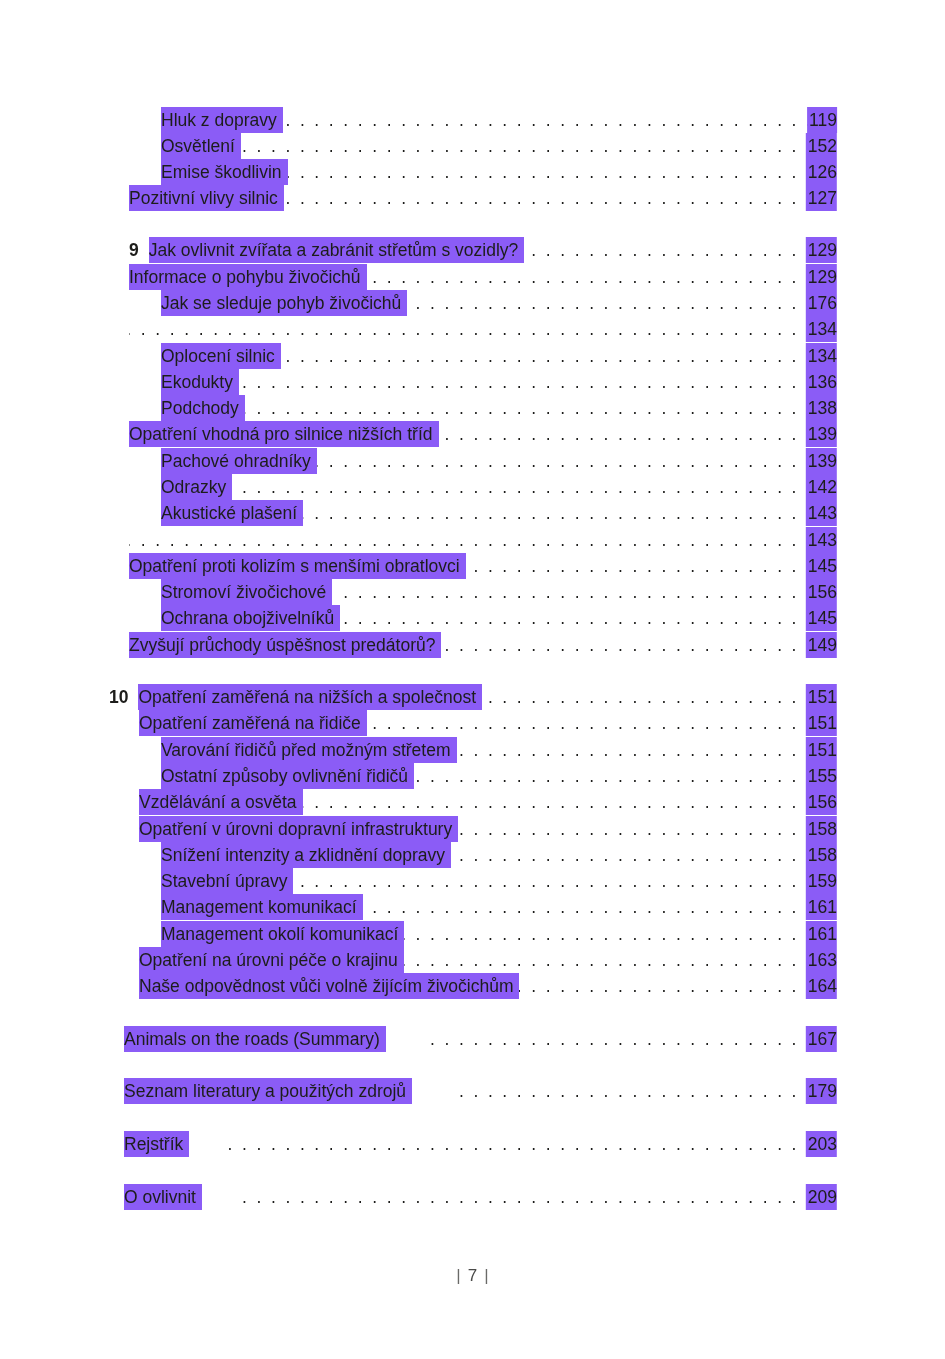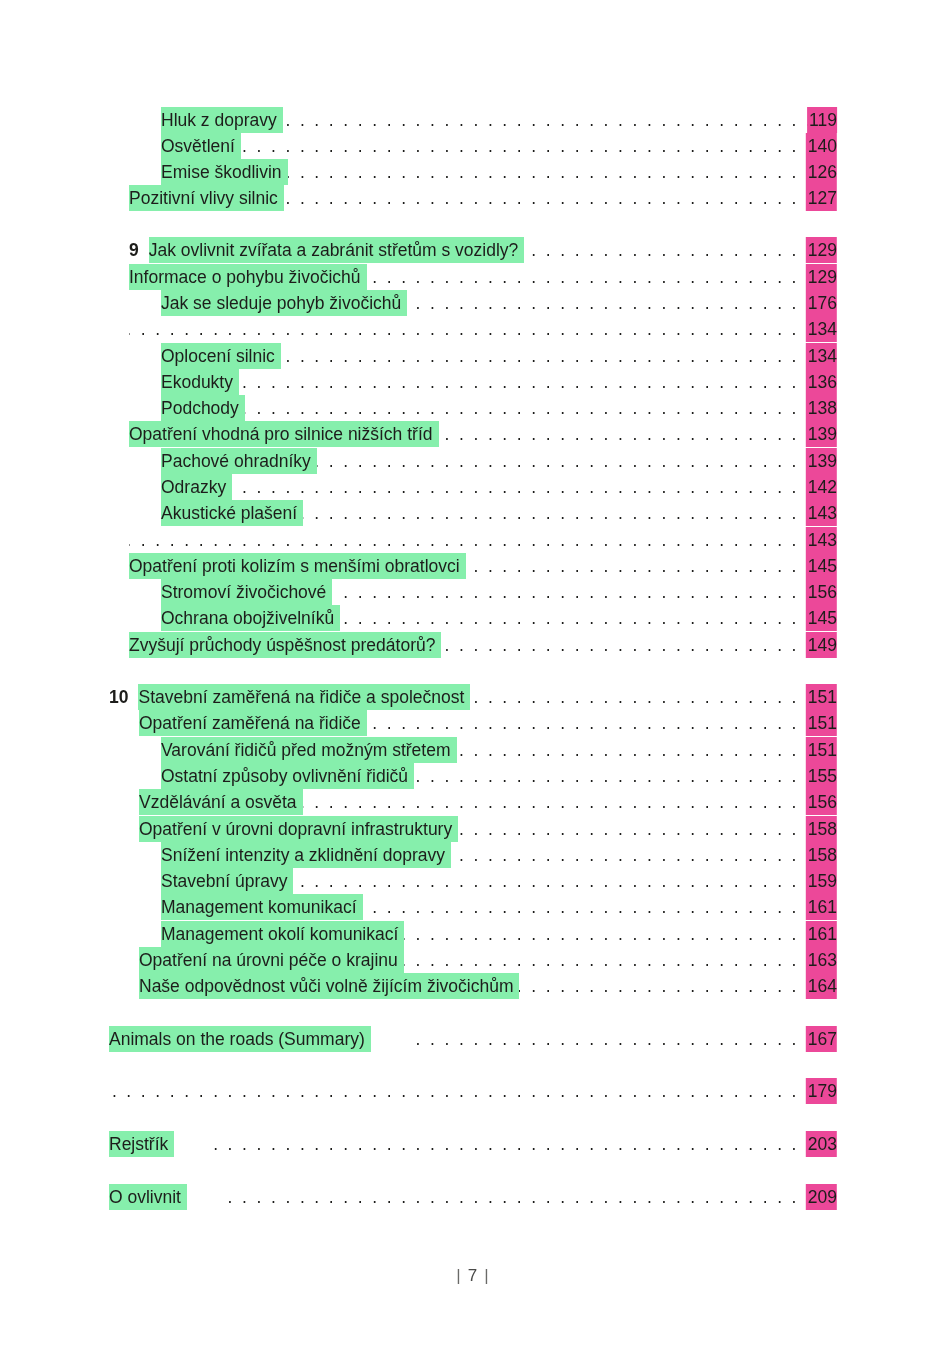--- a/index.html
+++ b/index.html
@@ -40,21 +40,21 @@
       overflow: hidden;
       white-space: nowrap;
     }
     .toc-row .num {
       display: inline-block;
       font-weight: bold;
       margin-right: 10px;
     }
     .toc-row .title {
       flex: 0 0 auto;
-      background: #86efac;
+      background: #8b5cf6;
       padding-right: 6px;
     }
     .toc-row .leader {
       flex: 1 1 auto;
       overflow: hidden;
       white-space: nowrap;
       color: #1d1d1b;
       letter-spacing: 9.6px;
       text-align: right;
       direction: rtl;
@@ -63,31 +63,31 @@
       position: absolute;
       top: 0;
       right: 108px;
       width: 0;
     }
     .toc-row .page span {
       position: absolute;
       left: 0;
       transform: translateX(-100%);
       white-space: nowrap;
-      background: #ec4899;
+      background: #8b5cf6;
       padding-left: 2px;
     }
     .toc-row.bold .title { font-weight: normal; }
 
     .lvl-chapter .label-wrap { left: 109px; }
     .lvl-chapter.ch9 .label-wrap { left: 129px; }
     .lvl-1 .label-wrap { left: 129px; }
     .lvl-1.ch10 .label-wrap { left: 139px; }
     .lvl-2 .label-wrap { left: 161px; }
-    .lvl-back .label-wrap { left: 109px; gap: 40px; }
+    .lvl-back .label-wrap { left: 124px; gap: 40px; }
 
     .page-footer {
       position: absolute;
       left: 0;
       right: 0;
       top: 1266px;
       text-align: center;
       font-size: 17px;
       color: #4a4a48;
       letter-spacing: 0;
@@ -109,21 +109,21 @@
       <div class="page">
         <span>119</span>
       </div>
     </div>
   <div class="toc-row lvl-2" style="top:133px">
       <div class="label-wrap">
         <span class="title">Osvětlení</span>
         <span class="leader">..............................................................................................</span>
       </div>
       <div class="page">
-        <span>140</span>
+        <span>152</span>
       </div>
     </div>
   <div class="toc-row lvl-2" style="top:159px">
       <div class="label-wrap">
         <span class="title">Emise škodlivin</span>
         <span class="leader">..............................................................................................</span>
       </div>
       <div class="page">
         <span>126</span>
       </div>
@@ -278,21 +278,21 @@
         <span class="leader">..............................................................................................</span>
       </div>
       <div class="page">
         <span>149</span>
       </div>
     </div>
 
   <div class="toc-row lvl-chapter bold" style="top:684px">
       <div class="label-wrap">
         <span class="num">10</span>
-        <span class="title">Stavební zaměřená na řidiče a společnost</span>
+        <span class="title">Opatření zaměřená na nižších a společnost</span>
         <span class="leader">..............................................................................................</span>
       </div>
       <div class="page">
         <span>151</span>
       </div>
     </div>
   <div class="toc-row lvl-1 ch10" style="top:710px">
       <div class="label-wrap">
         <span class="title">Opatření zaměřená na řidiče</span>
         <span class="leader">..............................................................................................</span>
@@ -396,20 +396,21 @@
       <div class="label-wrap">
         <span class="title">Animals on the roads (Summary)</span>
         <span class="leader">..............................................................................................</span>
       </div>
       <div class="page">
         <span>167</span>
       </div>
     </div>
   <div class="toc-row lvl-back bold" style="top:1078px">
       <div class="label-wrap">
+        <span class="title">Seznam literatury a použitých zdrojů</span>
         <span class="leader">..............................................................................................</span>
       </div>
       <div class="page">
         <span>179</span>
       </div>
     </div>
   <div class="toc-row lvl-back bold" style="top:1131px">
       <div class="label-wrap">
         <span class="title">Rejstřík</span>
         <span class="leader">..............................................................................................</span>

